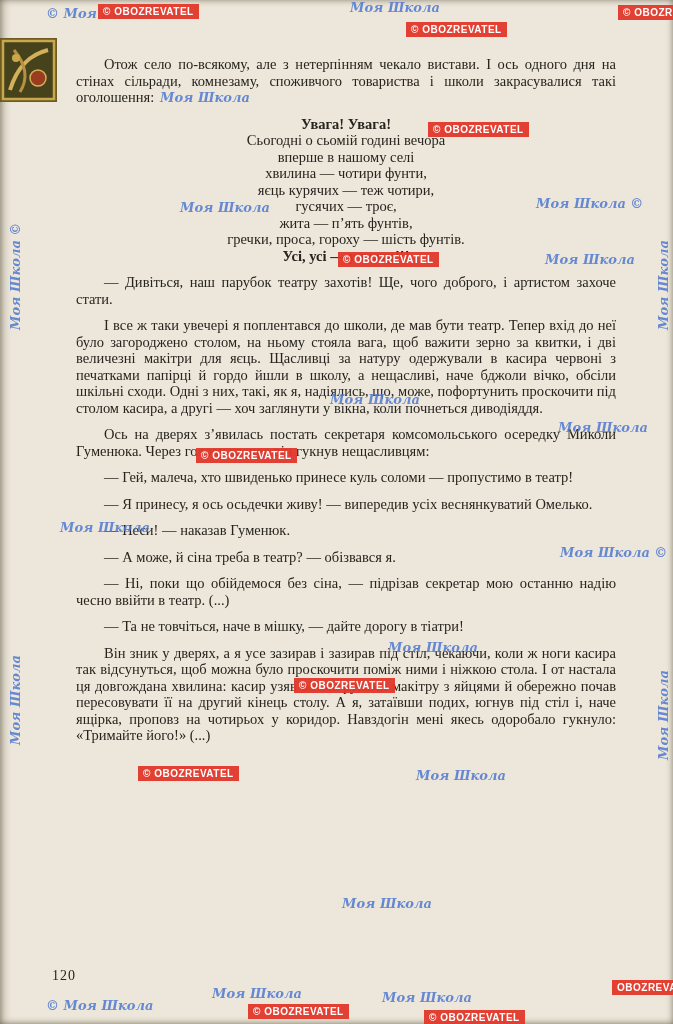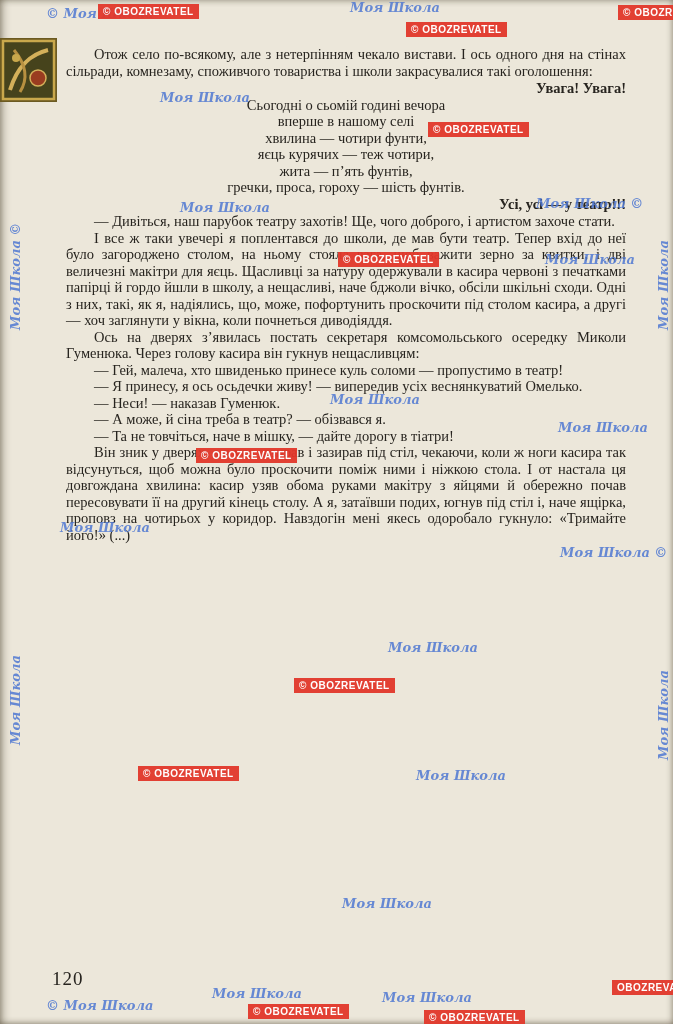--- a/index.html
+++ b/index.html
@@ -9,25 +9,25 @@
     font-family:"Liberation Serif","DejaVu Serif",serif;color:#27241f;
     box-shadow:inset 5px 0 8px -3px rgba(60,50,30,.5),
                inset -4px 0 6px -3px rgba(60,50,30,.35),
                inset 0 -4px 6px -3px rgba(60,50,30,.3),
                inset 0 4px 6px -3px rgba(60,50,30,.2);
   }
   .content{
     position:absolute;left:66px;top:46px;width:560px;
     font-size:14.5px;line-height:16.5px;text-align:justify;
   }
-  .para{margin:0;text-indent:28px;}
+  .para{margin:10px;text-indent:28px;}
   .announcement{text-align:center;margin:1px 0;}
   .announcement div{text-indent:0;}
-  .bold{font-weight:bold;text-align:right;}
-  .page-number{position:absolute;left:52px;top:968px;font-size:19px;letter-spacing:1px;}
+  .bold{font-weight:bold;}
+  .page-number{position:absolute;left:52px;top:968px;font-size:14px;letter-spacing:1px;}
   .ornament{position:absolute;left:0;top:38px;width:57px;height:64px;}
   .wm-layer{position:absolute;left:0;top:0;width:673px;height:1024px;pointer-events:none;}
   .wm{position:absolute;white-space:nowrap;}
   .wm.blue{
     color:#4f78d2;font-style:italic;font-weight:bold;
     font-family:"DejaVu Serif",serif;font-size:13px;opacity:.85;
   }
   .wm.red{
     background:#e2382b;color:#ffffff;
     font-family:"Liberation Sans",sans-serif;font-size:10px;font-weight:bold;
@@ -53,34 +53,36 @@
   <div class="content">
     <p class="para">Отож село по-всякому, але з нетерпінням чекало вистави. І ось одного дня на стінах сільради, комнезаму, споживчого товариства і школи закрасувалися такі оголошення:</p>
 
     <div class="announcement">
       <div class="bold">Увага! Увага!</div>
       <div>
           <div>Сьогодні о сьомій годині вечора</div>
           <div>вперше в нашому селі</div>
           <div>хвилина — чотири фунти,</div>
           <div>яєць курячих — теж чотири,</div>
+          <div>гусячих — троє,</div>
           <div>жита — п’ять фунтів,</div>
           <div>гречки, проса, гороху — шість фунтів.</div>
         </div>
       <div class="bold">Усі, усі — у театр!!!</div>
     </div>
 
     <div>
         <p class="para">— Дивіться, наш парубок театру захотів! Ще, чого доброго, і артистом захоче стати.</p>
         <p class="para">І все ж таки увечері я поплентався до школи, де мав бути театр. Тепер вхід до неї було загороджено столом, на ньому стояла вага, щоб важити зерно за квитки, і дві величезні макітри для яєць. Щасливці за натуру одержували в касира червоні з печатками папірці й гордо йшли в школу, а нещасливі, наче бджоли вічко, обсіли шкільні сходи. Одні з них, такі, як я, надіялись, що, може, пофортунить проскочити під столом касира, а другі — хоч заглянути у вікна, коли почнеться диводіяддя.</p>
         <p class="para">Ось на дверях з’явилась постать секретаря комсомольського осередку Миколи Гуменюка. Через голову касира він гукнув нещасливцям:</p>
         <p class="para">— Гей, малеча, хто швиденько принесе куль соломи — пропустимо в театр!</p>
         <p class="para">— Я принесу, я ось осьдечки живу! — випередив усіх веснянкуватий Омелько.</p>
         <p class="para">— Неси! — наказав Гуменюк.</p>
         <p class="para">— А може, й сіна треба в театр? — обізвався я.</p>
+        <p class="para">— Ні, поки що обійдемося без сіна, — підрізав секретар мою останню надію чесно ввійти в театр. (...)</p>
         <p class="para">— Та не товчіться, наче в мішку, — дайте дорогу в тіатри!</p>
         <p class="para">Він зник у дверях, а я усе зазирав і зазирав під стіл, чекаючи, коли ж ноги касира так відсунуться, щоб можна було проскочити поміж ними і ніжкою стола. І от настала ця довгождана хвилина: касир узяв обома руками макітру з яйцями й обережно почав пересовувати її на другий кінець столу. А я, затаївши подих, югнув під стіл і, наче ящірка, проповз на чотирьох у коридор. Навздогін мені якесь одоробало гукнуло: «Тримайте його!» (...)</p>
       </div>
   </div>
 
   <div class="page-number">120</div>
 
   <div class="wm-layer">
       <div class="wm blue" style="left: 46px; top: 6px;">© Моя Школа</div>
       <div class="wm red" style="left: 98px; top: 4px;">© OBOZREVATEL</div>

